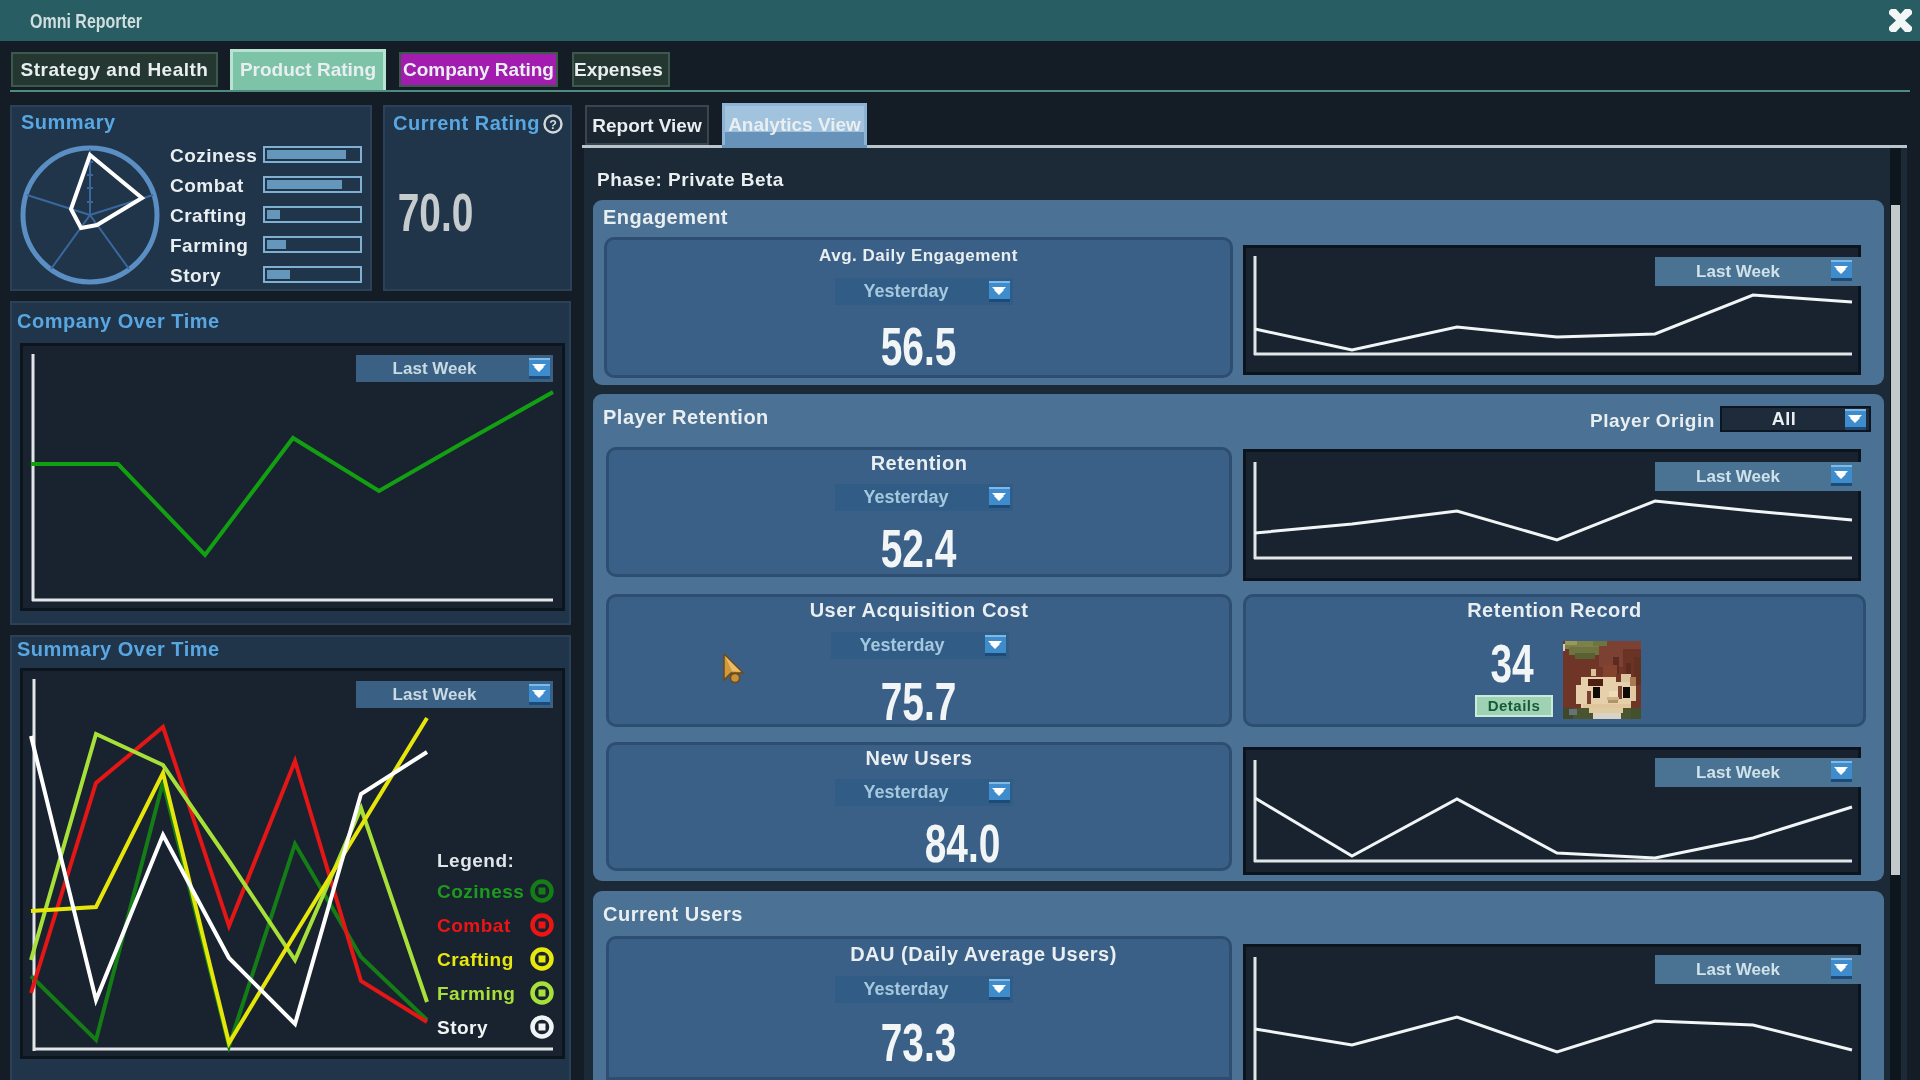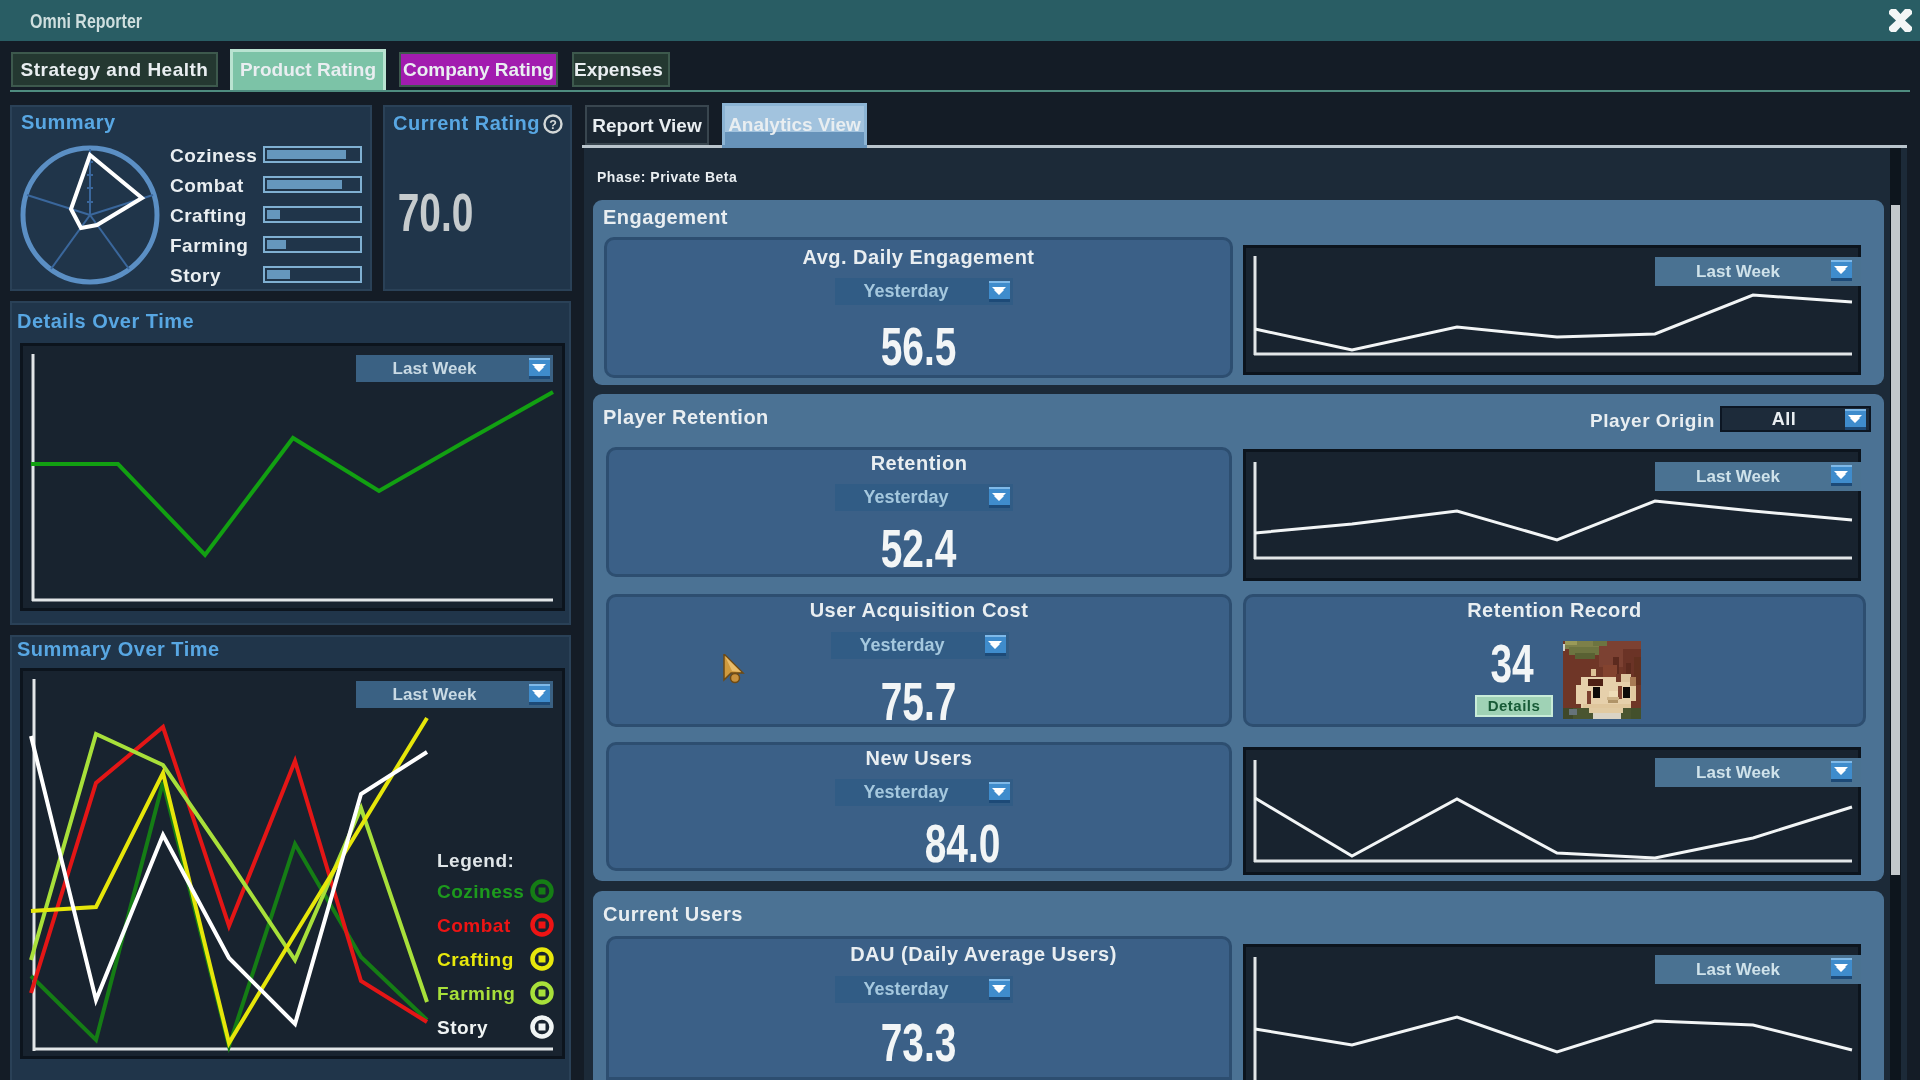--- a/index.html
+++ b/index.html
@@ -77,21 +77,21 @@
 
 <div class="abs panelL" style="left:383px;top:105px;width:185px;height:182px;"></div>
 <div class="abs bt" style="left:393px;top:112px;">Current Rating</div>
 <svg class="abs" style="left:543px;top:114px;" width="20" height="20" viewBox="0 0 20 20">
   <circle cx="10" cy="10" r="8.5" fill="none" stroke="#d4d8d8" stroke-width="2.4"></circle>
   <text x="10" y="14.5" font-size="12.5" font-weight="bold" fill="#d4d8d8" text-anchor="middle" font-family="Liberation Sans">?</text>
 </svg>
 <div class="abs num" style="left:383px;top:185px;width:185px;text-align:left;color:#c6cbcd;"><span>70.0</span></div>
 
 <div class="abs panelL" style="left:10px;top:301px;width:557px;height:320px;"></div>
-<div class="abs bt" style="left:17px;top:310px;">Details Over Time</div>
+<div class="abs bt" style="left:17px;top:310px;">Company Over Time</div>
 <div class="abs chartbox" style="left:20px;top:343px;width:539px;height:262px;"></div>
 <svg class="abs" style="left:23px;top:346px;" width="539" height="262" viewBox="0 0 539 262">
   <line x1="10" y1="8" x2="10" y2="255" stroke="#e2e6e8" stroke-width="3"></line>
   <line x1="9" y1="254" x2="530" y2="254" stroke="#e2e6e8" stroke-width="3"></line>
   <polyline points="8,118 95,118 182,209 270,92 356,145 443,95 530,46" fill="none" stroke="#12a012" stroke-width="4"></polyline>
 </svg>
 <div class="abs ddl" style="left:356px;top:355px;width:197px;height:27px;line-height:27px;text-align:center;"><span style="margin-right:40px;">Last Week</span></div>
 <div class="dbtn" style="left:529px;top:358px;">
     <svg width="14" height="11" viewBox="0 0 14 11">
       <path d="M0 0 H14 L11 3 H12 L7 8 L2 3 H3 Z" fill="#ffffff"></path>
@@ -136,26 +136,26 @@
       <rect x="9.5" y="144.5" width="7" height="7" fill="#f0f4f4"></rect>
   </g>
 </svg>
 
 <div class="abs" style="left:584px;top:148px;width:1323px;height:932px;background:#1c2a38;"></div>
 <div class="abs wt" style="left:585px;top:105px;width:124px;height:40px;background:#1b2631;border:2px solid #39464f;box-sizing:border-box;font-size:19px;text-align:center;line-height:37px;letter-spacing:0;">Report View</div>
 <div class="abs wt" style="left:722px;top:103px;width:145px;height:44px;background:linear-gradient(#a2c3de 0 26px, #6793ba 26px);border:3px solid #8cb4d4;border-bottom:none;box-sizing:border-box;font-size:19px;text-align:center;line-height:38px;letter-spacing:0;">Analytics View</div>
 <div class="abs" style="left:582px;top:145px;width:1325px;height:3px;background:#b9c4cc;"></div>
 <div class="abs" style="left:722px;top:145px;width:145px;height:3px;background:#6793ba;"></div>
 
-<div class="abs wt" style="left:597px;top:169px;font-size:14px;">Phase: Private Beta</div>
+<div class="abs wt" style="left:597px;top:169px;font-size:19px;">Phase: Private Beta</div>
 
 <div class="abs outerP" style="left:593px;top:200px;width:1291px;height:185px;"></div>
 <div class="abs wt" style="left:603px;top:206px;font-size:20px;">Engagement</div>
 <div class="abs innerP" style="left:604px;top:237px;width:629px;height:141px;box-sizing:border-box;"></div>
-<div class="abs wt" style="left:604px;top:246px;width:629px;text-align:center;font-size:20px;">Avg. Daily Engagement</div>
+<div class="abs wt" style="left:604px;top:246px;width:629px;text-align:center;font-size:17px;">Avg. Daily Engagement</div>
 <div class="abs ddY" style="left:835px;top:278px;width:178px;height:27px;line-height:27px;text-align:center;"><span style="margin-right:36px;">Yesterday</span></div>
 <div class="dbtn" style="left:989px;top:281px;">
     <svg width="14" height="11" viewBox="0 0 14 11">
       <path d="M0 0 H14 L11 3 H12 L7 8 L2 3 H3 Z" fill="#ffffff"></path>
     </svg>
   </div>
 <div class="abs num" style="left:604px;top:319px;width:629px;text-align:center;"><span>56.5</span></div>
 <div class="abs chartbox" style="left:1243px;top:245px;width:612px;height:124px;"></div>
 <svg class="abs" style="left:1246px;top:248px;" width="612" height="124" viewBox="0 0 612 124">
   <line x1="9" y1="8" x2="9" y2="107" stroke="#e2e6e8" stroke-width="3"></line>

